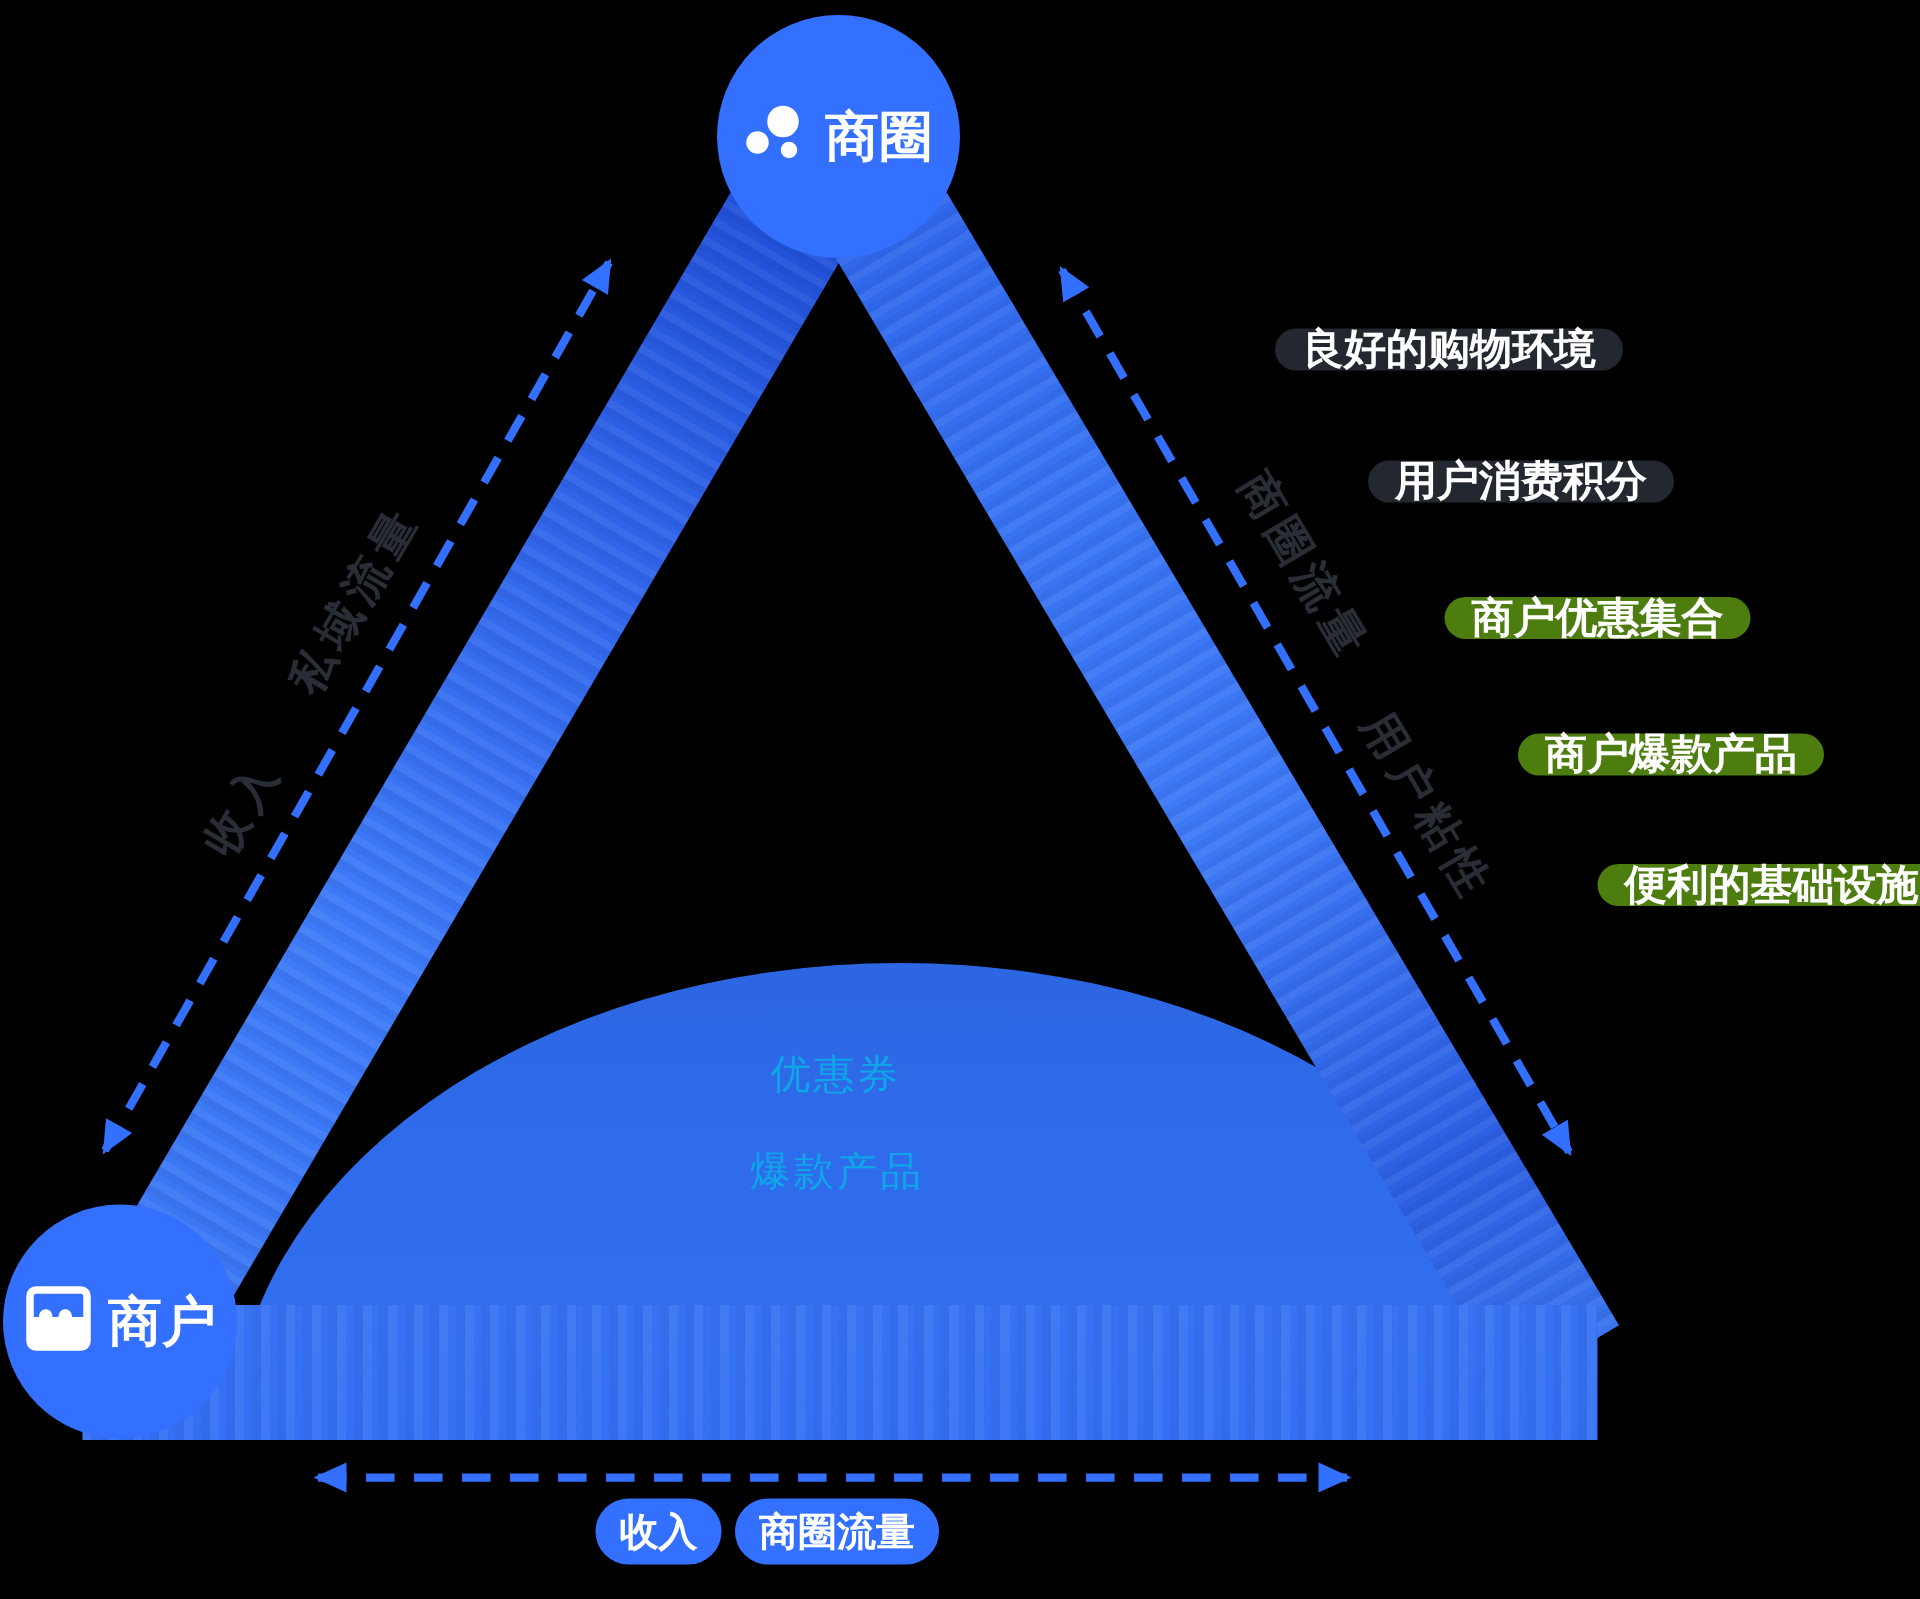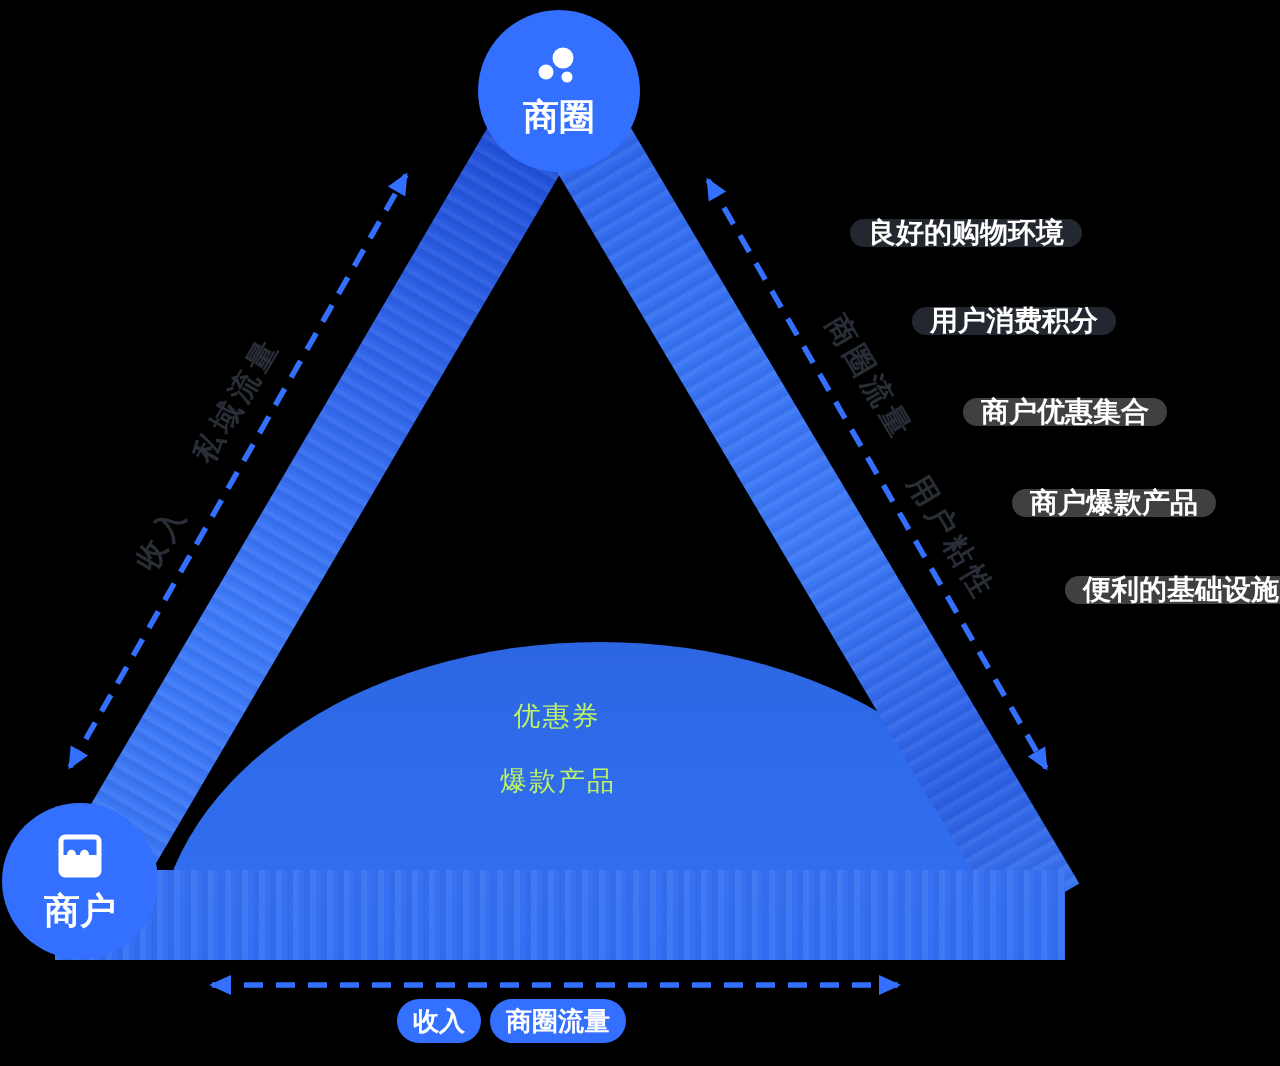--- a/index.html
+++ b/index.html
@@ -7,21 +7,21 @@
     position:relative;width:1280px;height:1066px;background:#000;overflow:hidden;
     font-family:"Liberation Sans","DejaVu Sans",sans-serif;
   }
   
   .dome{
     position:absolute;left:155px;top:642px;width:890px;height:318px;z-index:1;
     border-radius:445px 445px 0 0 / 318px 318px 0 0;
     background:linear-gradient(180deg,#2c66e2 0%,#2f6cec 45%,#3370f2 100%);
   }
   .dome-label{
-    position:absolute;z-index:3;color:#bef264;font-size:27px;font-weight:500;
+    position:absolute;z-index:3;color:#0ea5e9;font-size:27px;font-weight:500;
     transform:translate(-50%,-50%);white-space:nowrap;letter-spacing:2px;
   }
   
   .bar{position:absolute;height:86px;z-index:2;}
   .bar::after{
     content:"";position:absolute;inset:0;
     background:repeating-linear-gradient(90deg,
       rgba(255,255,255,0.05) 0 5px,rgba(255,255,255,0) 5px 9px,
       rgba(8,20,90,0.06) 9px 14px);
   }
@@ -48,33 +48,33 @@
   
   .arrows{position:absolute;left:0;top:0;z-index:4;}
   
   .edge-label{
     position:absolute;z-index:4;color:#282d36;font-size:30px;font-weight:bold;
     letter-spacing:5px;white-space:nowrap;
   }
   
   .node{
     position:absolute;z-index:6;border-radius:50%;background:#3370FF;
-    display:flex;flex-direction:column;align-items:center;justify-content:center;gap:10px;
+    display:flex;align-items:center;justify-content:center;gap:10px;
   }
   .node-top{left:478px;top:10px;width:162px;height:162px;}
   .node-left{left:2px;top:803px;width:156px;height:156px;}
   .node-right{left:965px;top:828px;width:154px;height:154px;}
   .node-label{color:#fff;font-size:36px;font-weight:bold;line-height:1;white-space:nowrap;}
   
   .tag{
     position:absolute;z-index:7;color:#fff;font-size:28px;font-weight:bold;line-height:1;
     padding:0 18px;border-radius:24px;white-space:nowrap;
   }
   .tag.dark{background:#23272F;}
-  .tag.blue{background:#404040;}
+  .tag.blue{background:#4d7c0f;}
   .tag-1{left:850px;top:219px;}
   .tag-2{left:912px;top:307px;}
   .tag-3{left:963px;top:398px;}
   .tag-4{left:1012px;top:489px;}
   .tag-5{left:1065px;top:576px;}
   .pill-bottom{
     position:absolute;z-index:7;color:#fff;font-size:26px;font-weight:bold;line-height:1;
     padding:9px 16px;border-radius:22px;background:#3370FF;white-space:nowrap;
   }
   .pill-income{left:397px;top:999px;}

